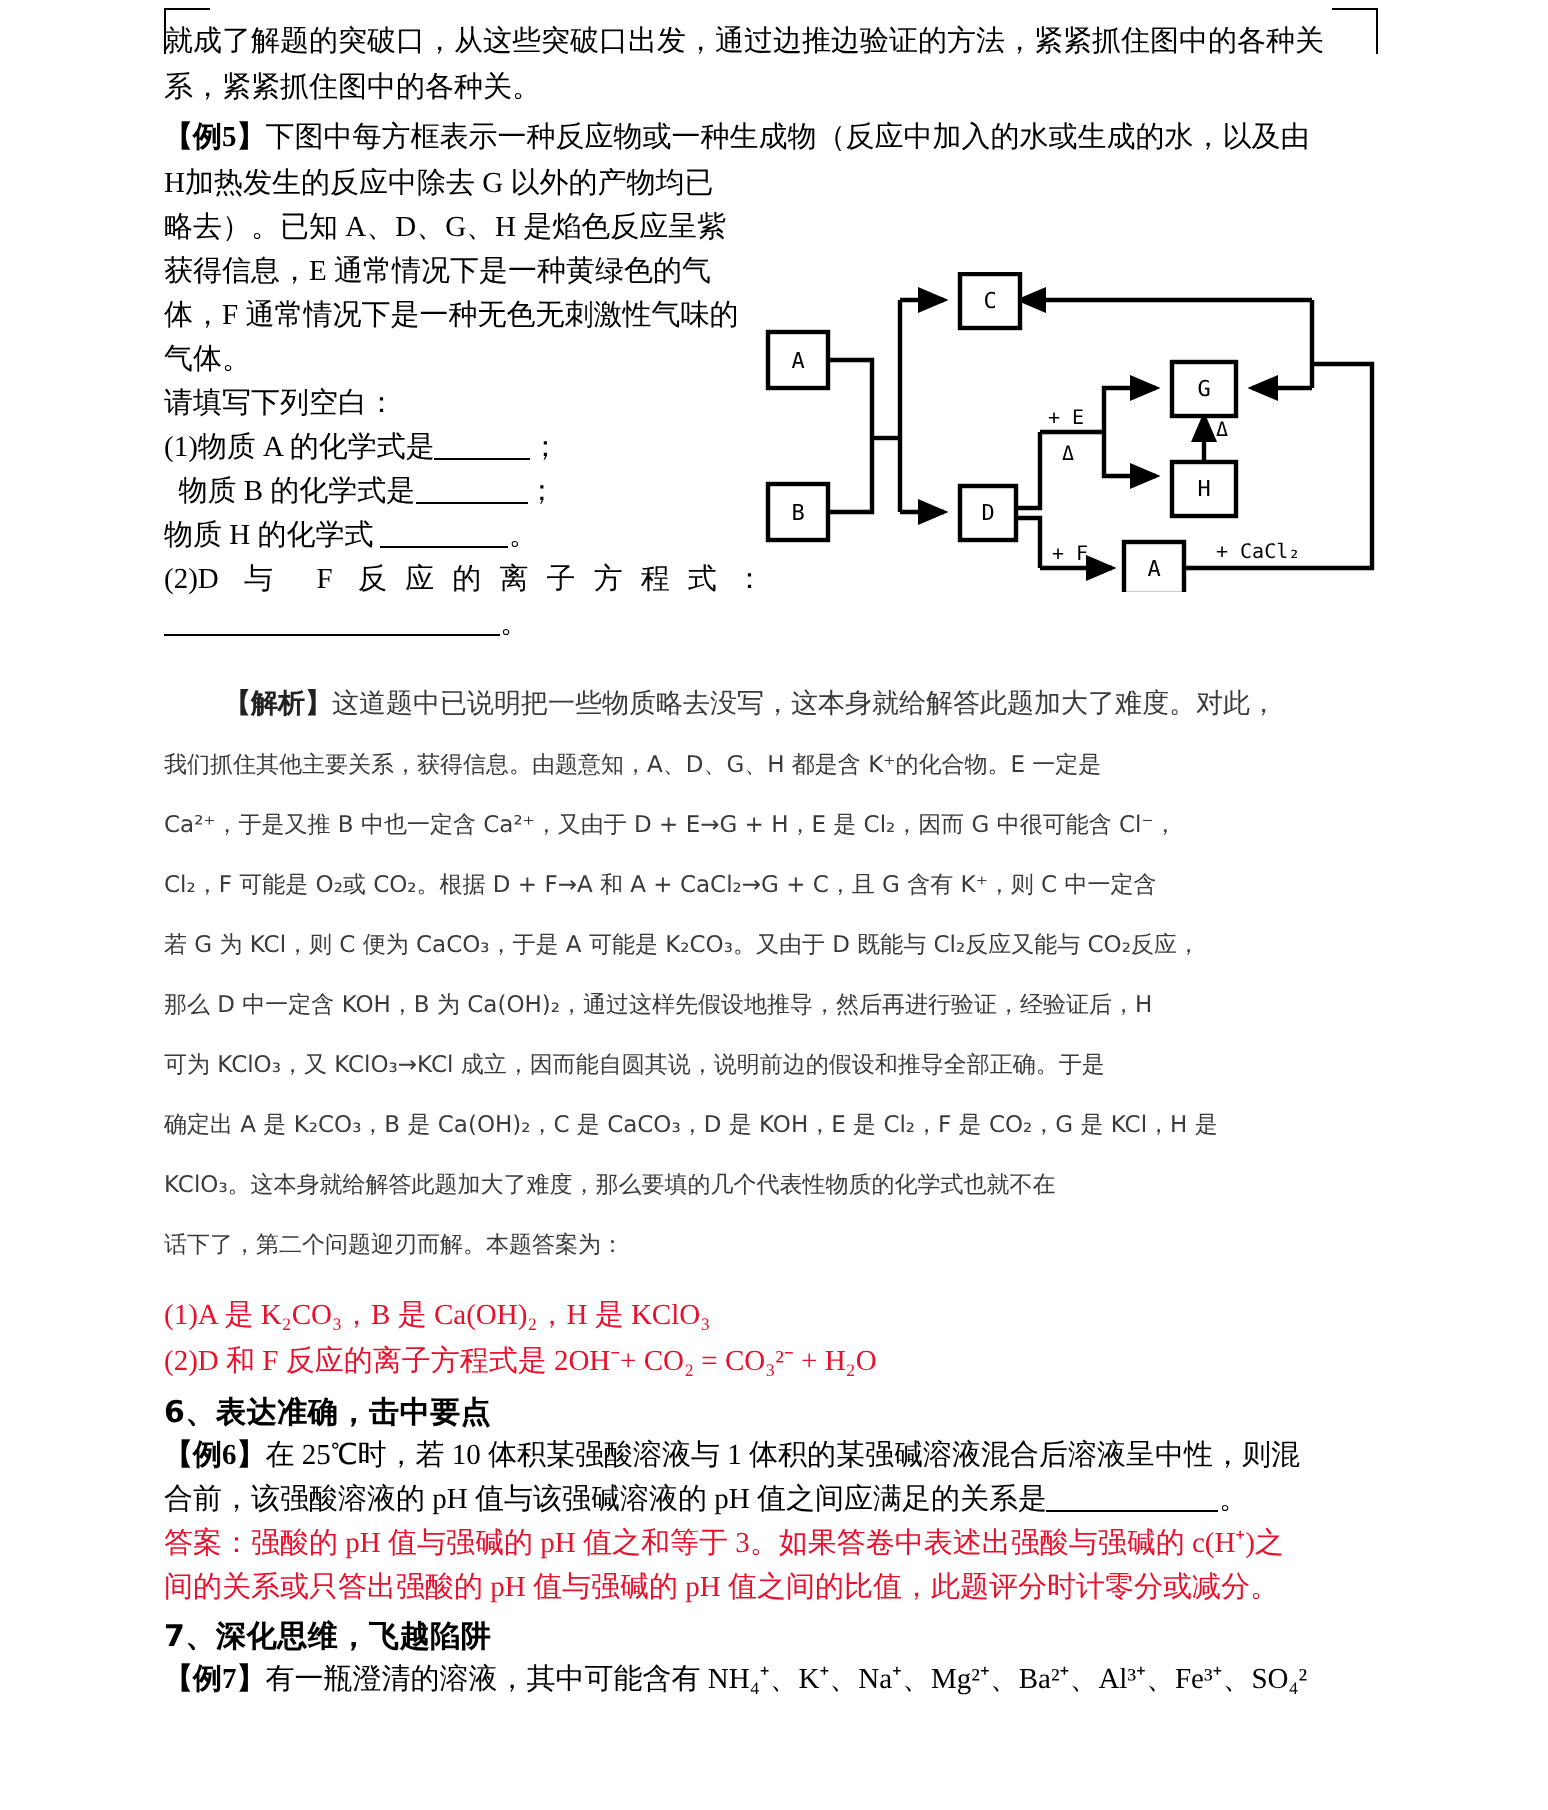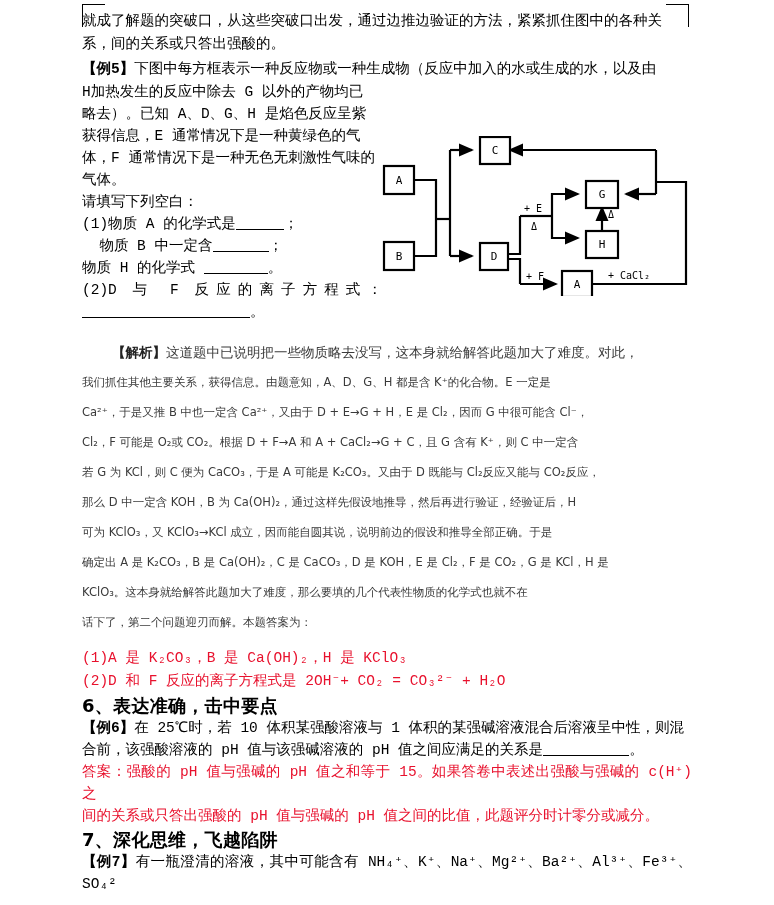--- a/index.html
+++ b/index.html
@@ -30,37 +30,37 @@
 
   .content {
     position: absolute;
     left: 82px;
     top: 10px;
     width: 610px;
   }
 
   
   .para {
-    font-family: Liberation Mono, monospace;
+    font-family: Liberation Serif, serif;
     font-size: 14.5px;
     line-height: 23px;
     color: #000;
     text-align: justify;
     margin: 0;
   }
   .tight { line-height: 22px; }
 
   .bold { font-weight: bold; }
 
   
   .red { color: #e8112d; }
 
   
   .section-head {
-    font-size: 18px;
+    font-size: 15px;
     font-weight: bold;
     line-height: 22px;
     margin: 2px 0 0 0;
     letter-spacing: 0.3px;
   }
 
   
   .analysis {
     font-size: 13.5px;
     line-height: 30px;
@@ -109,42 +109,42 @@
 
 <div id="page">
 
   <div class="crop-mark crop-tl"></div>
   <div class="crop-mark crop-tr"></div>
 
   <div class="content">
 
     <p class="para">
       <span>就成了解题的突破口，从这些突破口出发，通过边推边验证的方法，紧紧抓住图中的各种关</span><br>
-      <span>系，间的关系或只答出强酸的。</span>
+      <span>系，紧紧抓住图中的各种关。</span>
     </p>
 
     <div class="ex5-wrap">
 
       <p class="para" style="margin-top:2px;">
         <span class="bold">【例5】</span><span>下图中每方框表示一种反应物或一种生成物（反应中加入的水或生成的水，以及由</span>
       </p>
 
       <div class="ex5-left">
         <p class="para tight">
           <span>H加热发生的反应中除去 G 以外的产物均已</span><br>
           <span>略去）。已知 A、D、G、H 是焰色反应呈紫</span><br>
           <span>获得信息，E 通常情况下是一种黄绿色的气</span><br>
           <span>体，F 通常情况下是一种无色无刺激性气味的</span><br>
           <span>气体。</span><br>
           <span>请填写下列空白：</span>
         </p>
 
         <p class="para tight">
           <span>(1)物质 A 的化学式是</span><span class="blank blank-s"></span><span>；</span><br>
-          &nbsp;&nbsp;<span>物质 B 中一定含</span><span class="blank blank-m"></span><span>；</span><br>
+          &nbsp;&nbsp;<span>物质 B 的化学式是</span><span class="blank blank-m"></span><span>；</span><br>
           <span>物质 H 的化学式</span>&nbsp;<span class="blank blank-l"></span><span>。</span><br>
           <span>(2)D 与 F 反应的离子方程式：</span><span class="blank blank-xl"></span><span>。</span>
         </p>
       </div>
 
       <div id="diagram">
         <svg width="340" height="160" viewBox="0 0 340 160" xmlns="http://www.w3.org/2000/svg">
           <defs>
             <marker id="arw" markerWidth="7" markerHeight="7" refX="6" refY="3" orient="auto">
               <path d="M0,0 L7,3 L0,6 z" fill="#000"></path>
@@ -235,21 +235,21 @@
 
     <p class="section-head">6、表达准确，击中要点</p>
 
     <p class="para tight">
       <span class="bold">【例6】</span><span>在 25℃时，若 10 体积某强酸溶液与 1 体积的某强碱溶液混合后溶液呈中性，则混</span><br>
       <span>合前，该强酸溶液的 pH 值与该强碱溶液的 pH 值之间应满足的关系是</span><span class="blank blank-q"></span><span>。</span>
     </p>
 
 
     <p class="para tight red">
-      <span>答案：强酸的 pH 值与强碱的 pH 值之和等于 15。如果答卷中表述出强酸与强碱的 c(H⁺)之</span><br>
+      <span>答案：强酸的 pH 值与强碱的 pH 值之和等于 3。如果答卷中表述出强酸与强碱的 c(H⁺)之</span><br>
       <span>间的关系或只答出强酸的 pH 值与强碱的 pH 值之间的比值，此题评分时计零分或减分。</span>
     </p>
 
     <p class="section-head">7、深化思维，飞越陷阱</p>
 
     <p class="para tight">
       <span class="bold">【例7】</span><span>有一瓶澄清的溶液，其中可能含有 NH₄⁺、K⁺、Na⁺、Mg²⁺、Ba²⁺、Al³⁺、Fe³⁺、SO₄²</span><br>
       <br>
       <br>
       <br>

